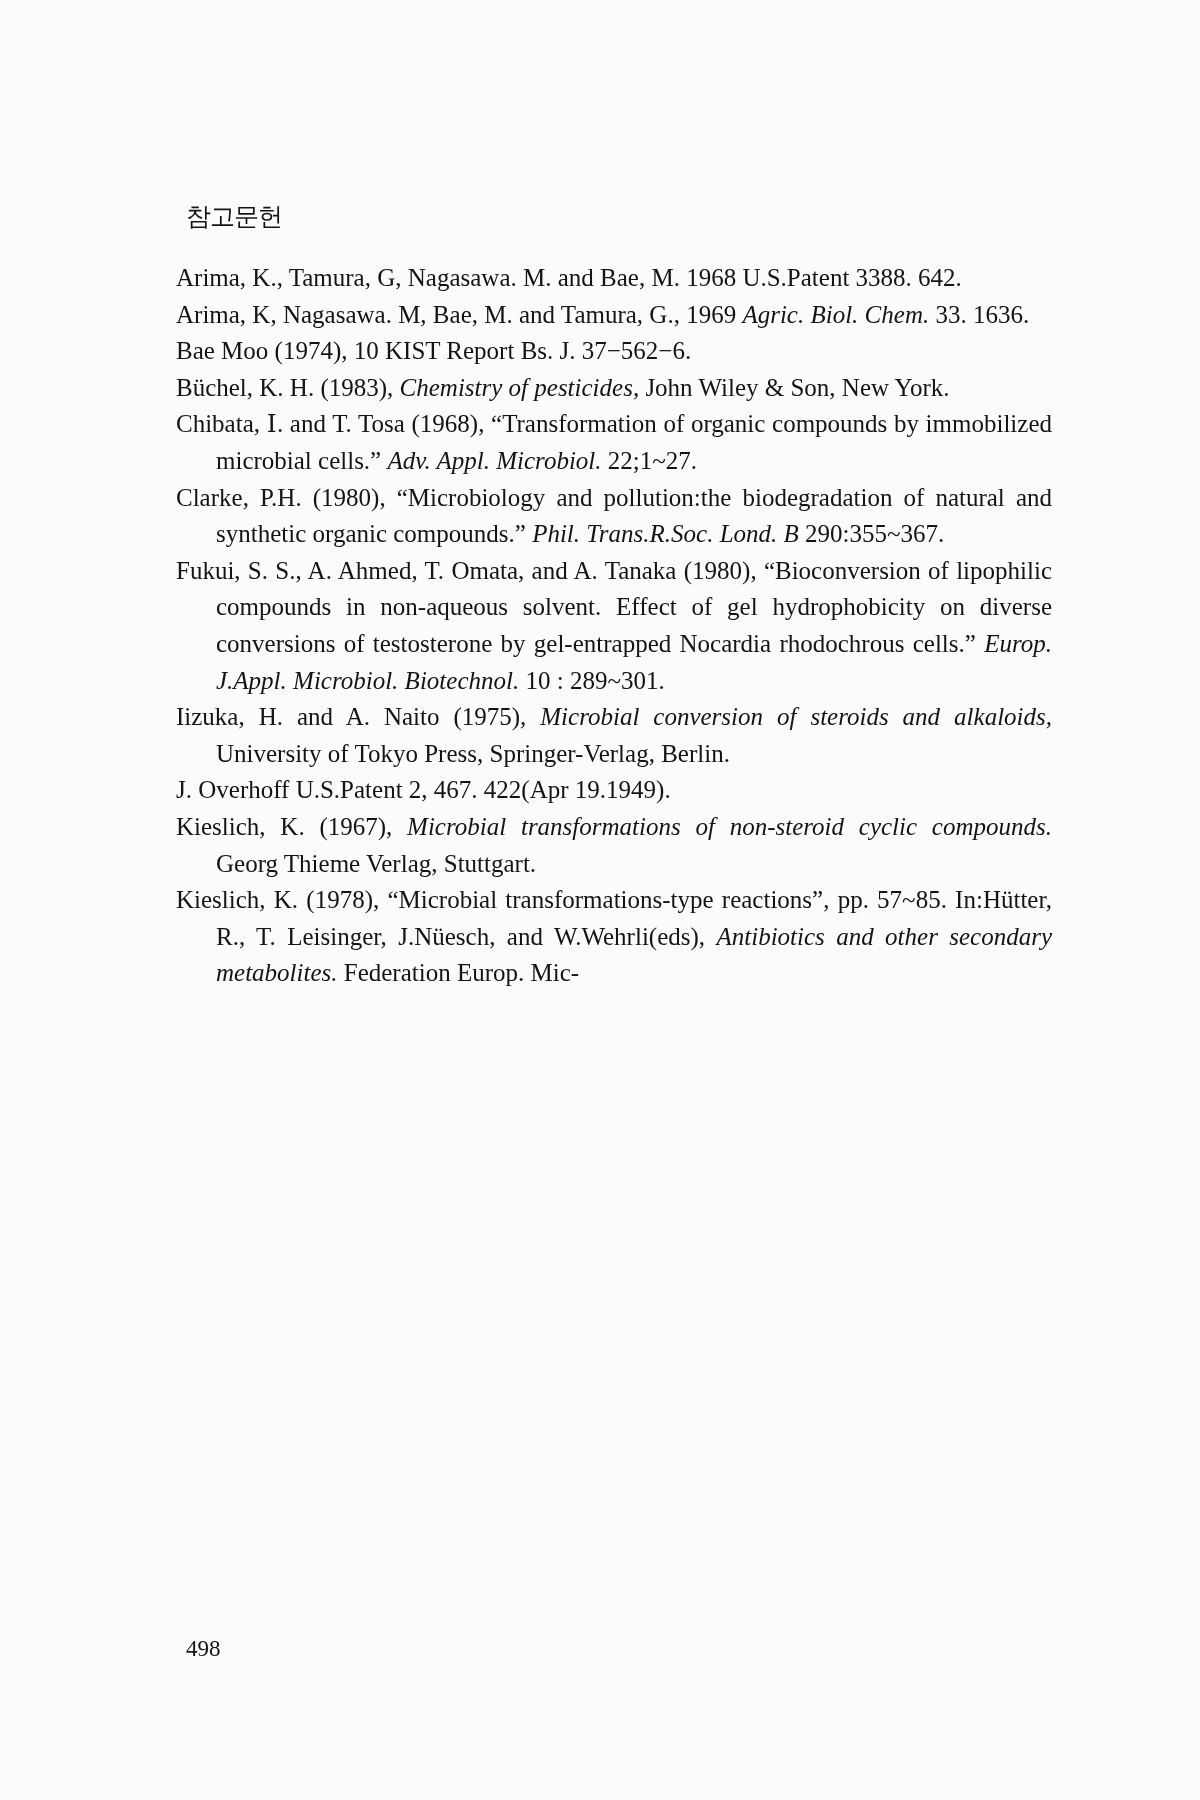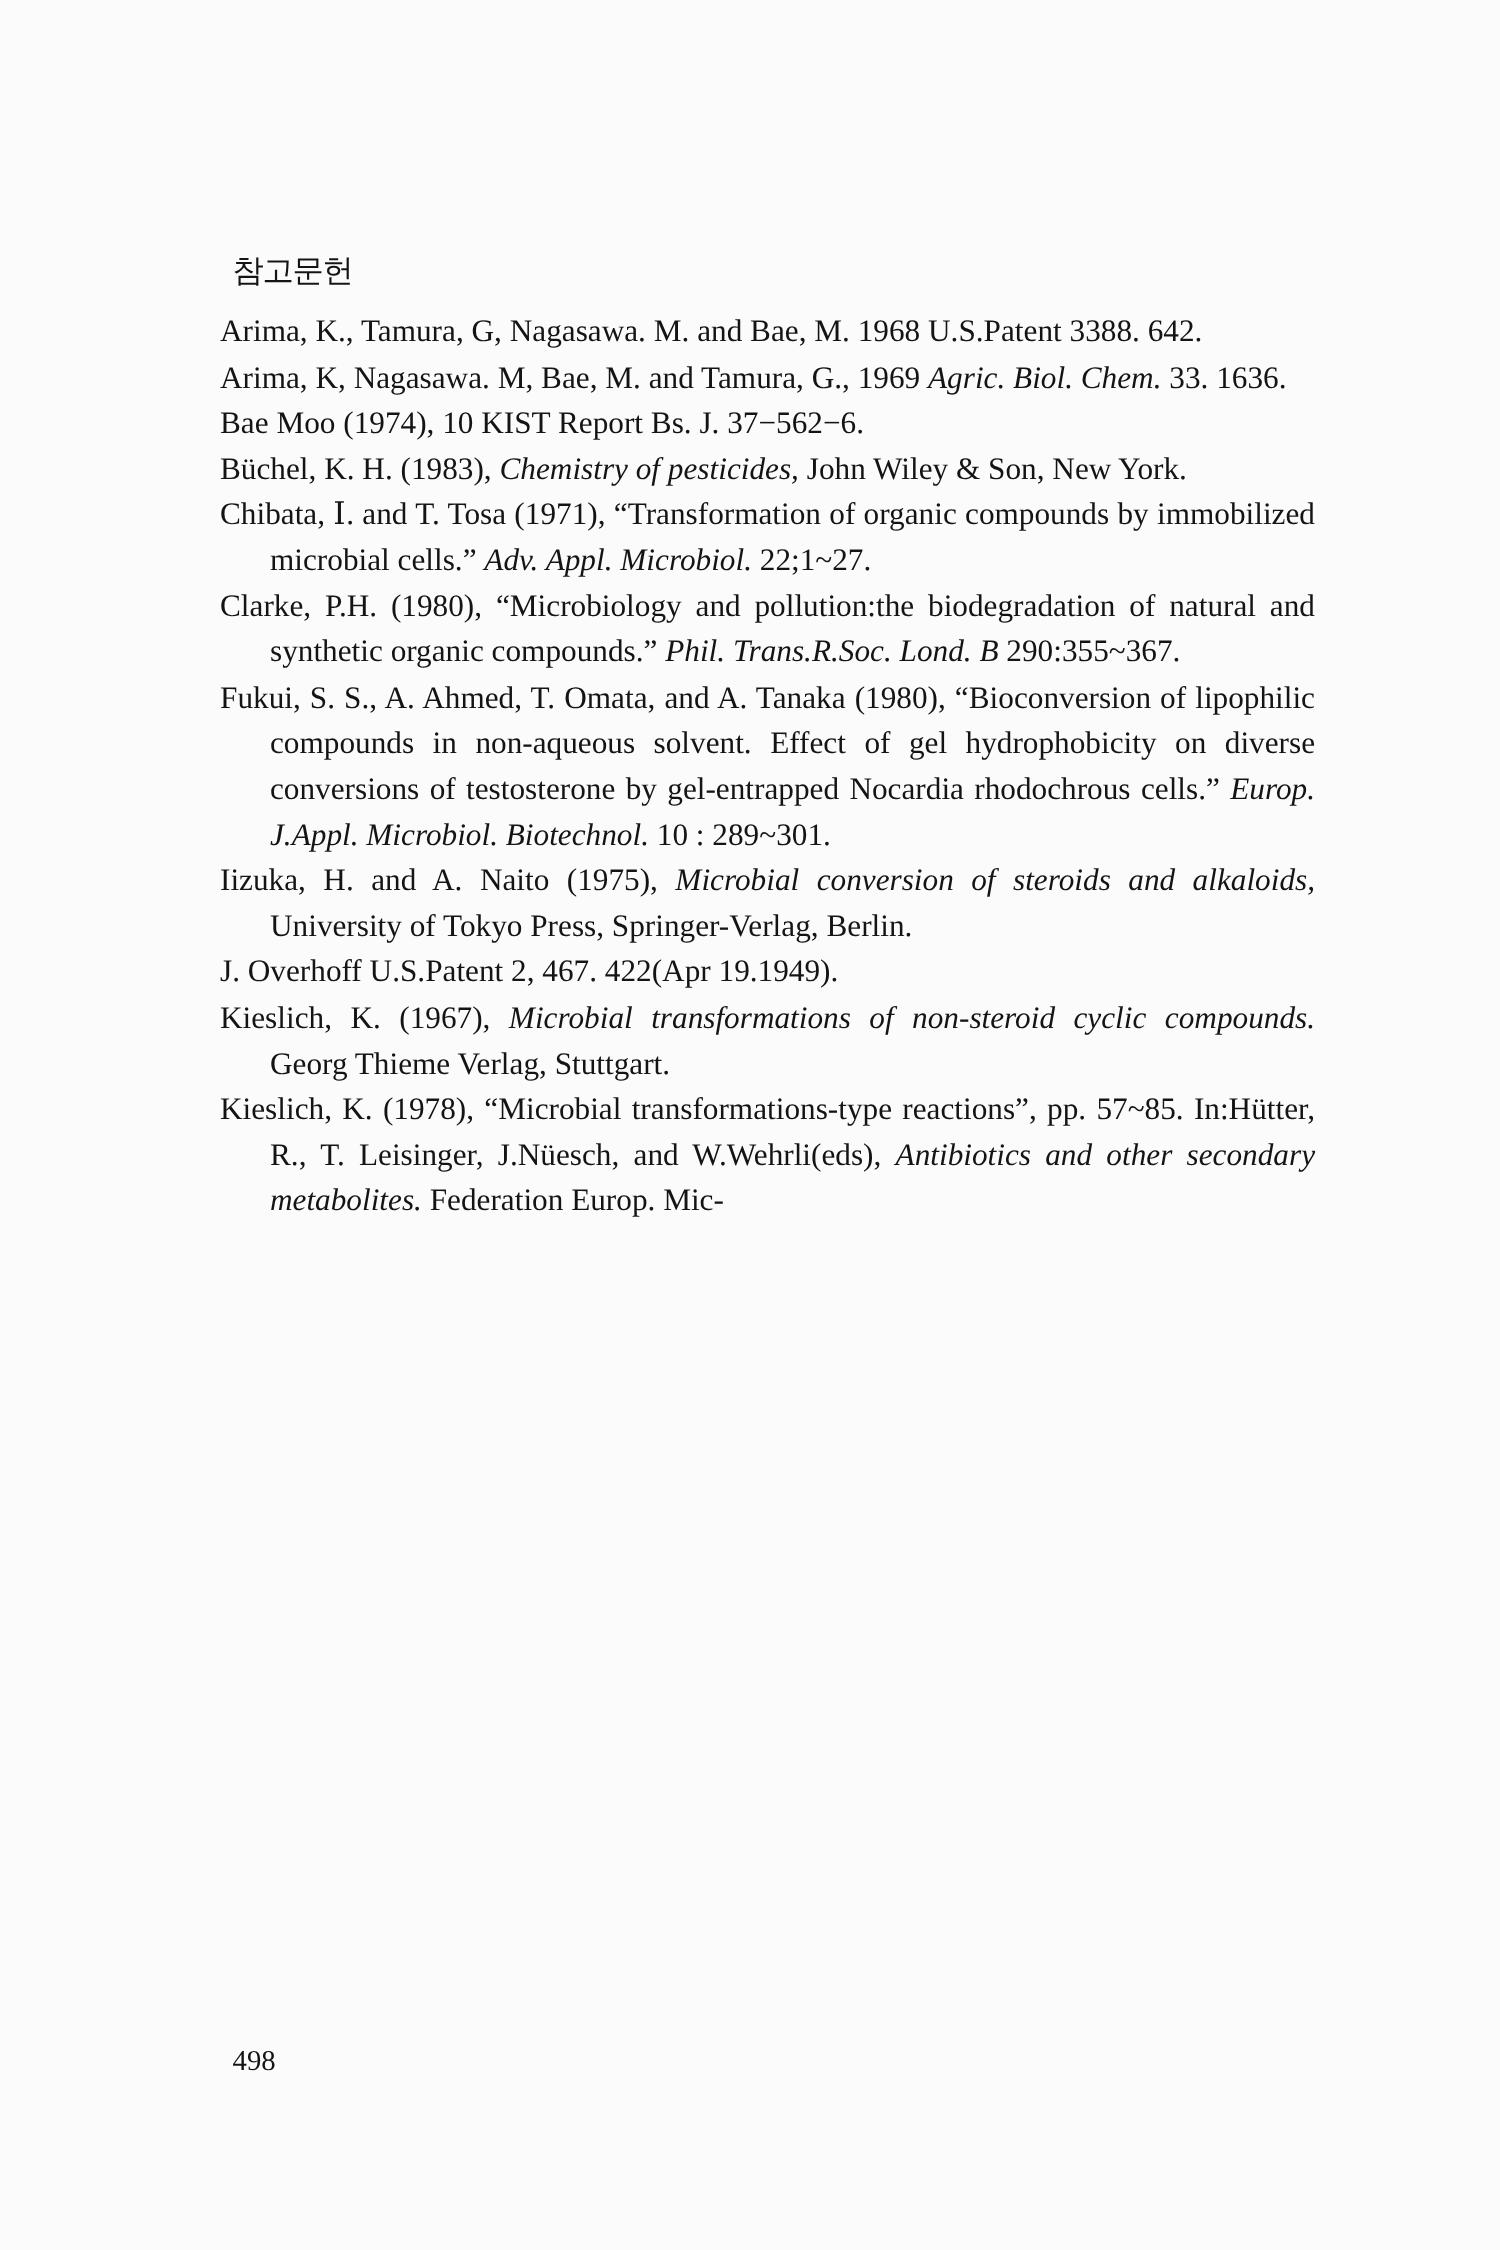--- a/index.html
+++ b/index.html
@@ -18,21 +18,21 @@
   .section-title {
     position: absolute;
     left: 186px; top: 176px;
     font-family: "DejaVu Sans", sans-serif;
     font-size: 25px;
     letter-spacing: -1px;
     margin-top: 24px;
   }
   .refs {
     position: absolute;
-    left: 176px; top: 248px;
+    left: 176px; top: 260px;
     width: 876px;
   }
   .ref {
     font-size: 25px;
     line-height: 36.6px;
     padding-left: 40px;
     text-indent: -40px;
     text-align: justify;
     margin: 0;
   }
@@ -47,21 +47,21 @@
 <body>
 
 <div class="page">
   <div class="section-title">참고문헌</div>
 
   <div class="refs" id="refs">
       <p class="ref"><span>Arima, K., Tamura, G, Nagasawa. M. and Bae, M. 1968 U.S.Patent 3388. 642.</span></p>
       <p class="ref"><span>Arima, K, Nagasawa. M, Bae, M. and Tamura, G., 1969 </span><i>Agric. Biol. Chem.</i><span> 33. 1636.</span></p>
       <p class="ref"><span>Bae Moo (1974), 10 KIST Report Bs. J. 37−562−6.</span></p>
       <p class="ref"><span>Büchel, K. H. (1983), </span><i>Chemistry of pesticides,</i><span> John Wiley &amp; Son, New York.</span></p>
-      <p class="ref"><span>Chibata, Ⅰ. and T. Tosa (1971), “Transformation of organic compounds by immobilized microbial cells.” </span><i>Adv. Appl. Microbiol.</i><span> 22;1~27.</span></p>
+      <p class="ref"><span>Chibata, Ⅰ. and T. Tosa (1968), “Transformation of organic compounds by immobilized microbial cells.” </span><i>Adv. Appl. Microbiol.</i><span> 22;1~27.</span></p>
       <p class="ref"><span>Clarke, P.H. (1980), “Microbiology and pollution:the biodegradation of natural and synthetic organic compounds.” </span><i>Phil. Trans.R.Soc. Lond. B</i><span> 290:355~367.</span></p>
       <p class="ref"><span>Fukui, S. S., A. Ahmed, T. Omata, and A. Tanaka (1980), “Bioconversion of lipophilic compounds in non-aqueous solvent. Effect of gel hydrophobicity on diverse conversions of testosterone by gel-entrapped Nocardia rhodochrous cells.” </span><i>Europ. J.Appl. Microbiol. Biotechnol.</i><span> 10 : 289~301.</span></p>
       <p class="ref"><span>Iizuka, H. and A. Naito (1975), </span><i>Microbial conversion of steroids and alkaloids,</i><span> University of Tokyo Press, Springer-Verlag, Berlin.</span></p>
       <p class="ref"><span>J. Overhoff U.S.Patent 2, 467. 422(Apr 19.1949).</span></p>
       <p class="ref"><span>Kieslich, K. (1967), </span><i>Microbial transformations of non-steroid cyclic compounds.</i><span> Georg Thieme Verlag, Stuttgart.</span></p>
       <p class="ref"><span>Kieslich, K. (1978), “Microbial transformations-type reactions”, pp. 57~85. In:Hütter, R., T. Leisinger, J.Nüesch, and W.Wehrli(eds), </span><i>Antibiotics and other secondary metabolites.</i><span> Federation Europ. Mic-</span></p>
     </div>
 
   <div class="page-number">498</div>
 </div>

